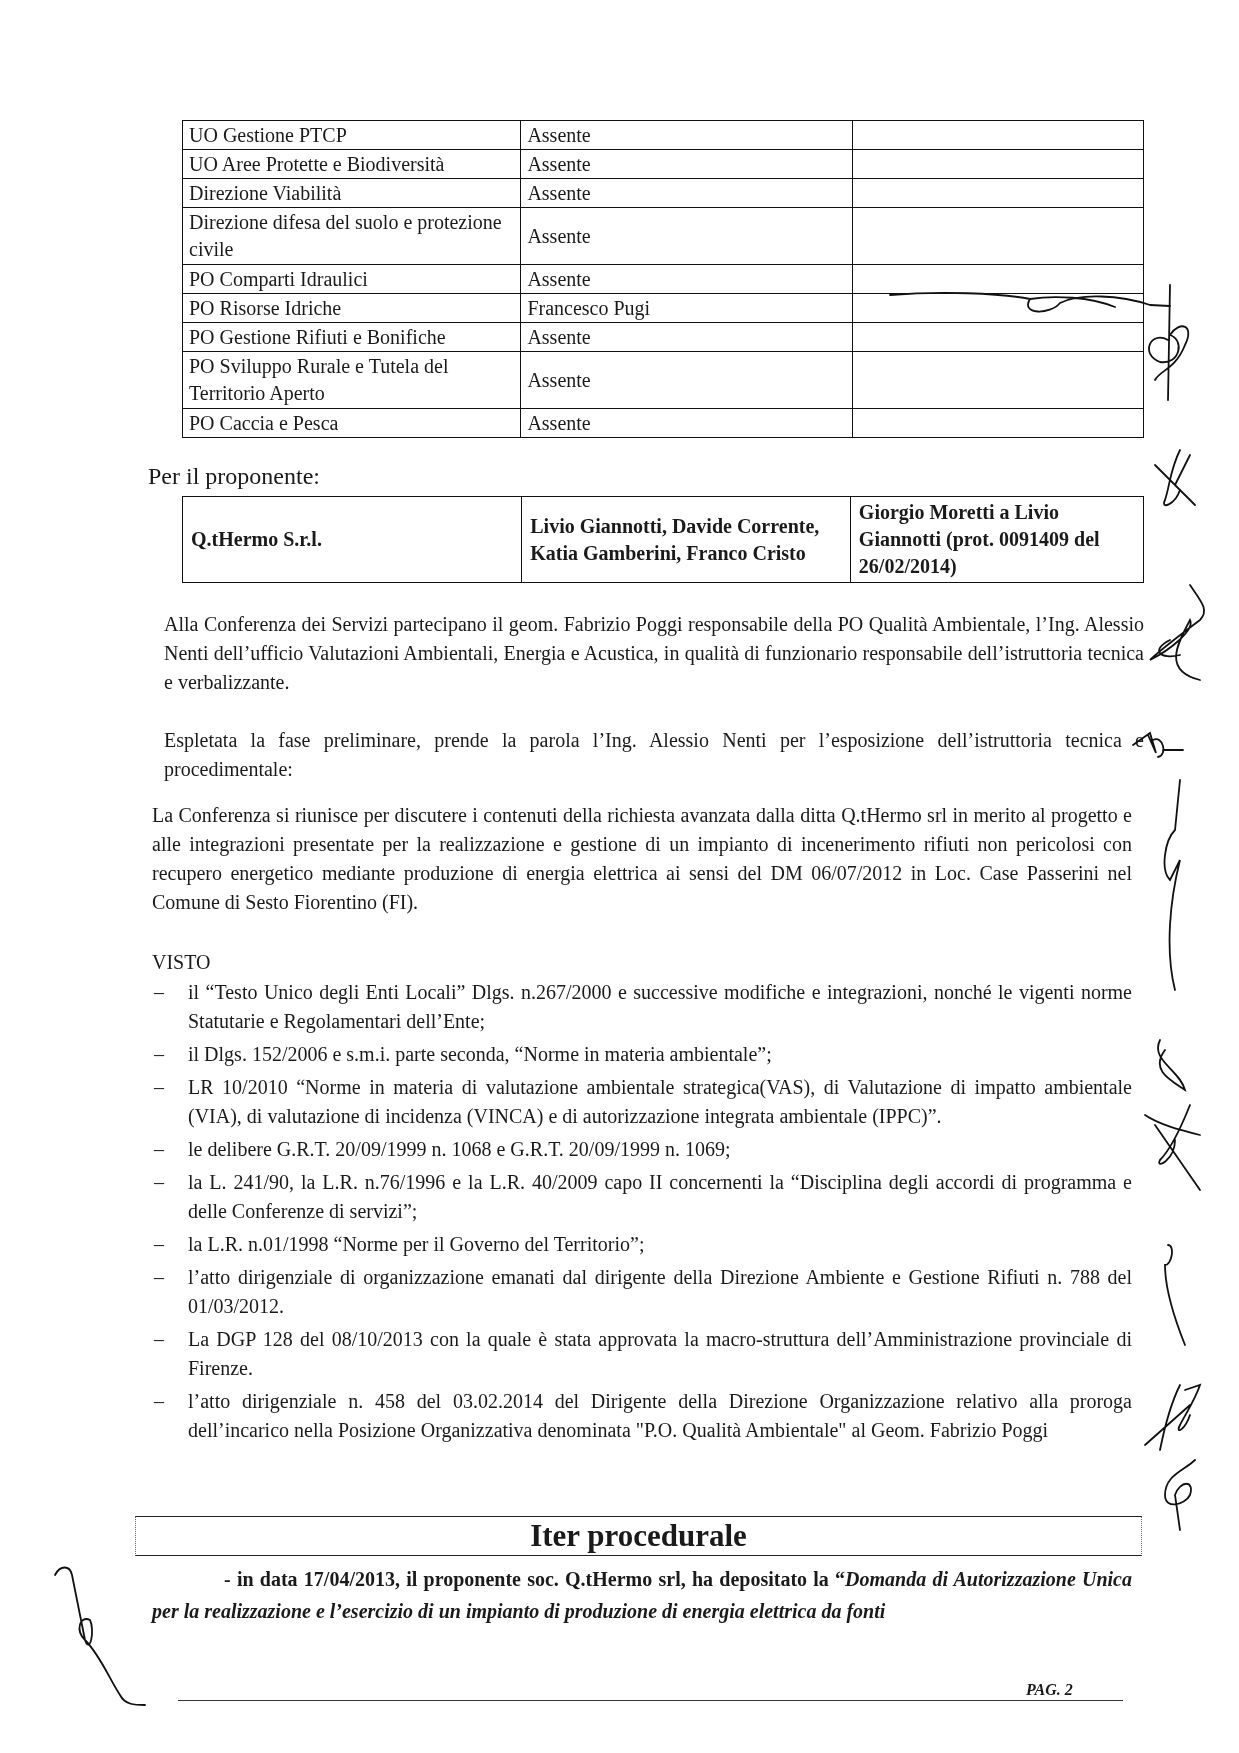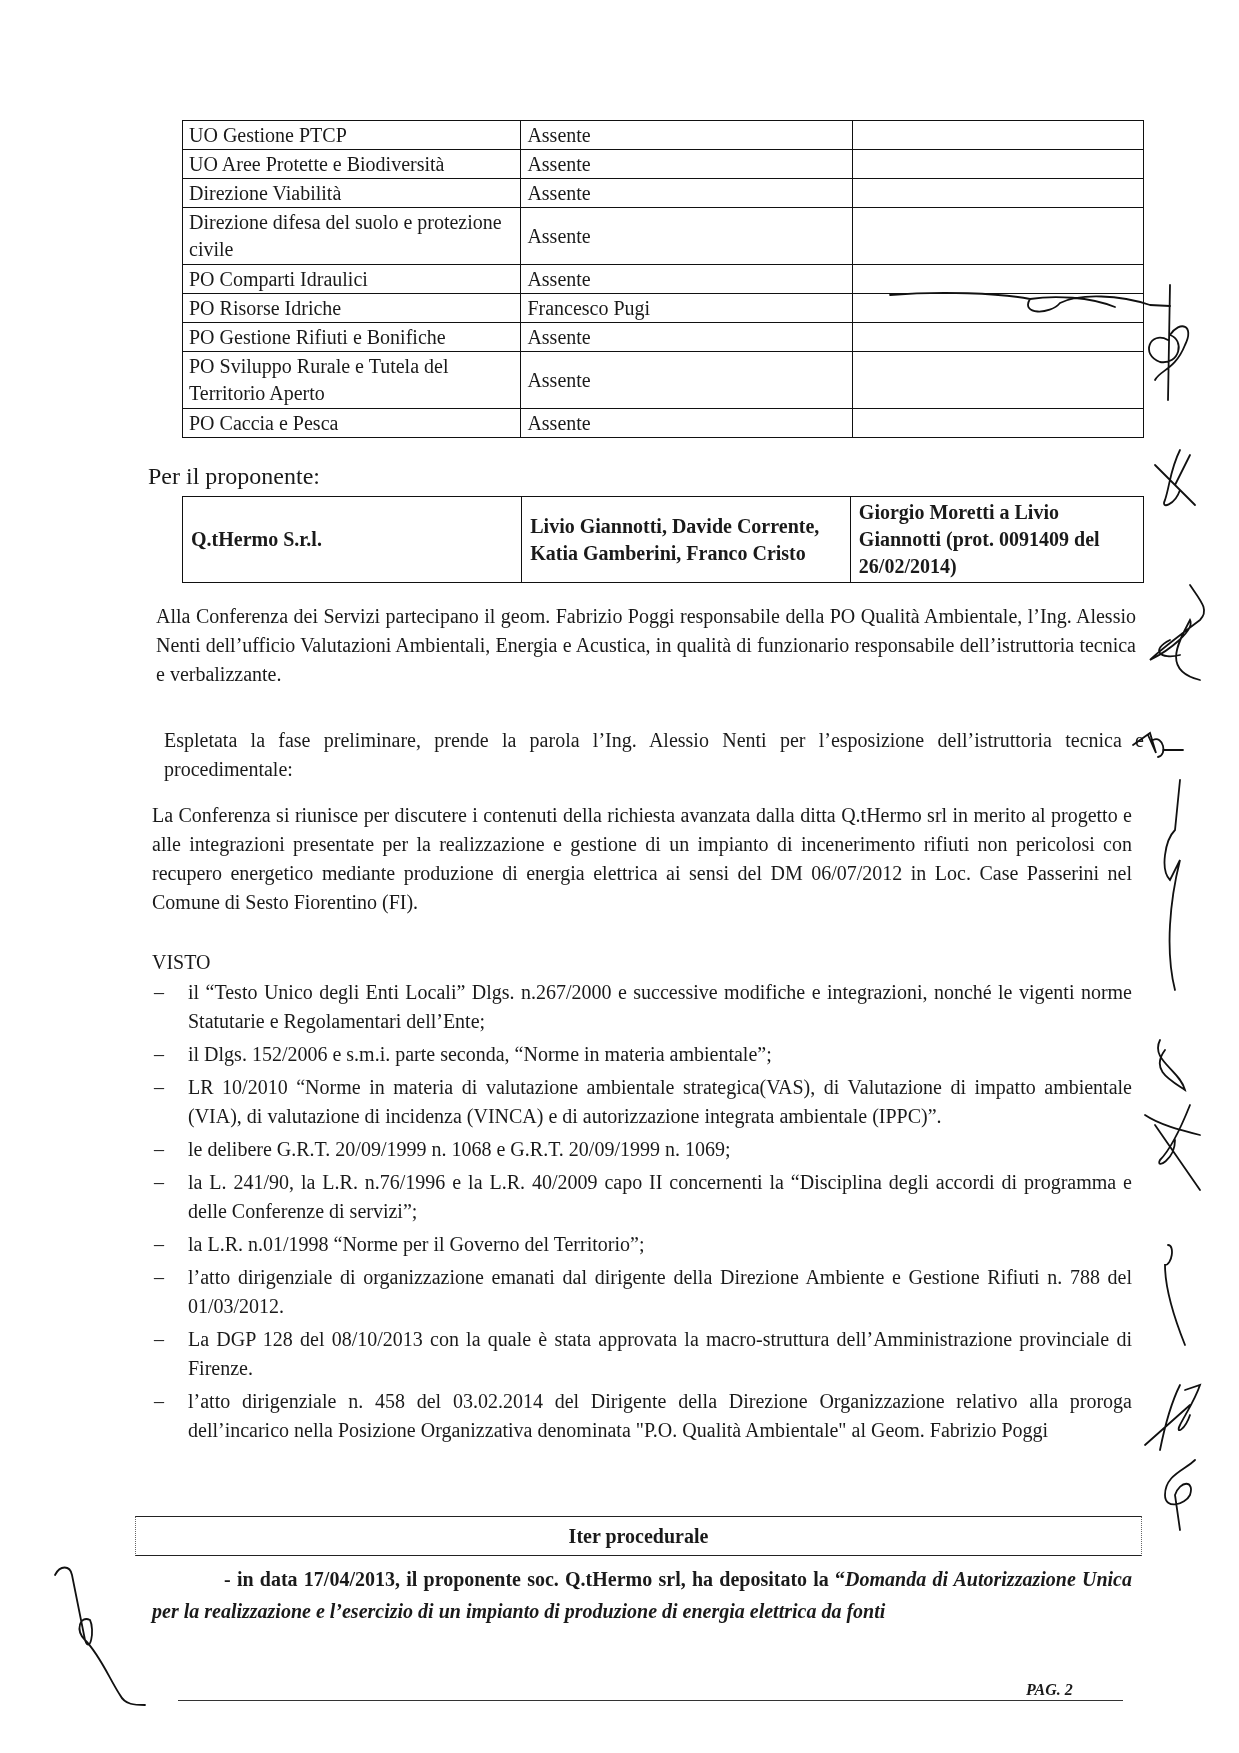--- a/index.html
+++ b/index.html
@@ -27,21 +27,21 @@
           text-align: justify; }
   .visto-title { position: absolute; left: 152px; top: 951px; font-size: 20px; }
   ul.visto { position: absolute; left: 152px; top: 978px; width: 980px; margin: 0; padding: 0;
              list-style: none; font-size: 20px; line-height: 29px; }
   ul.visto li { position: relative; padding-left: 36px; text-align: justify; margin-bottom: 4px; }
   ul.visto li .dash { position: absolute; left: 2px; top: 0; }
 
   .iter-box { position: absolute; left: 135px; top: 1516px; width: 1005px; height: 38px;
               border-top: 1.5px solid #222; border-bottom: 1.5px solid #222;
               border-left: 1px dotted #666; border-right: 1px dotted #666;
-              text-align: center; font-weight: bold; font-size: 20px; line-height: 38px; }
+              text-align: center; font-weight: bold; font-size: 31px; line-height: 38px; }
   .iter-text { position: absolute; left: 152px; top: 1563px; width: 980px; font-size: 20px;
                line-height: 32px; text-align: justify; font-weight: bold; }
   .iter-text .ital { font-style: italic; }
   .footer-line { position: absolute; left: 178px; top: 1700px; width: 945px; border-top: 1px solid #333; }
   .page-num { position: absolute; left: 1026px; top: 1681px; font-style: italic; font-weight: bold;
               font-size: 16px; }
   .sig { position: absolute; }
   .sig path { fill: none; stroke: #111; stroke-width: 1.8; stroke-linecap: round; }
 </style>
 </head>
@@ -104,21 +104,21 @@
   <table class="grid" id="proponent">
     <tbody>
         <tr style="height:84px;">
       <td class="c1">Q.tHermo S.r.l.</td>
       <td class="c2">Livio Giannotti, Davide Corrente, Katia Gamberini, Franco Cristo</td>
       <td class="c3">Giorgio Moretti a Livio Giannotti (prot. 0091409 del 26/02/2014)</td>
     </tr>
   </tbody>
     </table>
 
-  <p class="para" style="top:598px; margin:4px;">Alla Conferenza dei Servizi partecipano il geom. Fabrizio Poggi responsabile della PO Qualità Ambientale, l’Ing. Alessio Nenti dell’ufficio Valutazioni Ambientali, Energia e Acustica, in qualità di funzionario responsabile dell’istruttoria tecnica e verbalizzante.</p>
+  <p class="para" style="top:598px; margin:12px;">Alla Conferenza dei Servizi partecipano il geom. Fabrizio Poggi responsabile della PO Qualità Ambientale, l’Ing. Alessio Nenti dell’ufficio Valutazioni Ambientali, Energia e Acustica, in qualità di funzionario responsabile dell’istruttoria tecnica e verbalizzante.</p>
   <p class="para" style="top:714px; margin:12px;">Espletata la fase preliminare, prende la parola l’Ing. Alessio Nenti per l’esposizione dell’istruttoria tecnica e procedimentale:</p>
   <p class="para" style="top:801px; margin:0;">La Conferenza si riunisce per discutere i contenuti della richiesta avanzata dalla ditta Q.tHermo srl in merito al progetto e alle integrazioni presentate per la realizzazione e gestione di un  impianto di incenerimento rifiuti non pericolosi con recupero energetico mediante produzione di energia elettrica ai sensi del DM 06/07/2012 in Loc. Case Passerini nel Comune di Sesto Fiorentino (FI).</p>
 
   <div class="visto-title">VISTO</div>
   <ul class="visto" id="visto-list">
       <li><span class="dash">–</span><span>il “Testo Unico degli Enti Locali” Dlgs. n.267/2000 e successive modifiche e integrazioni, nonché le vigenti norme Statutarie e Regolamentari dell’Ente;</span></li>
       <li><span class="dash">–</span><span>il Dlgs. 152/2006 e s.m.i. parte seconda, “Norme in materia ambientale”;</span></li>
       <li><span class="dash">–</span><span>LR 10/2010 “Norme in materia di valutazione ambientale strategica(VAS), di Valutazione di impatto ambientale (VIA), di valutazione di incidenza (VINCA) e di autorizzazione integrata ambientale (IPPC)”.</span></li>
       <li><span class="dash">–</span><span>le delibere G.R.T. 20/09/1999 n. 1068 e G.R.T. 20/09/1999 n. 1069;</span></li>
       <li><span class="dash">–</span><span>la L. 241/90, la L.R. n.76/1996 e la L.R. 40/2009 capo II concernenti la “Disciplina degli accordi di programma e delle Conferenze di servizi”;</span></li>

